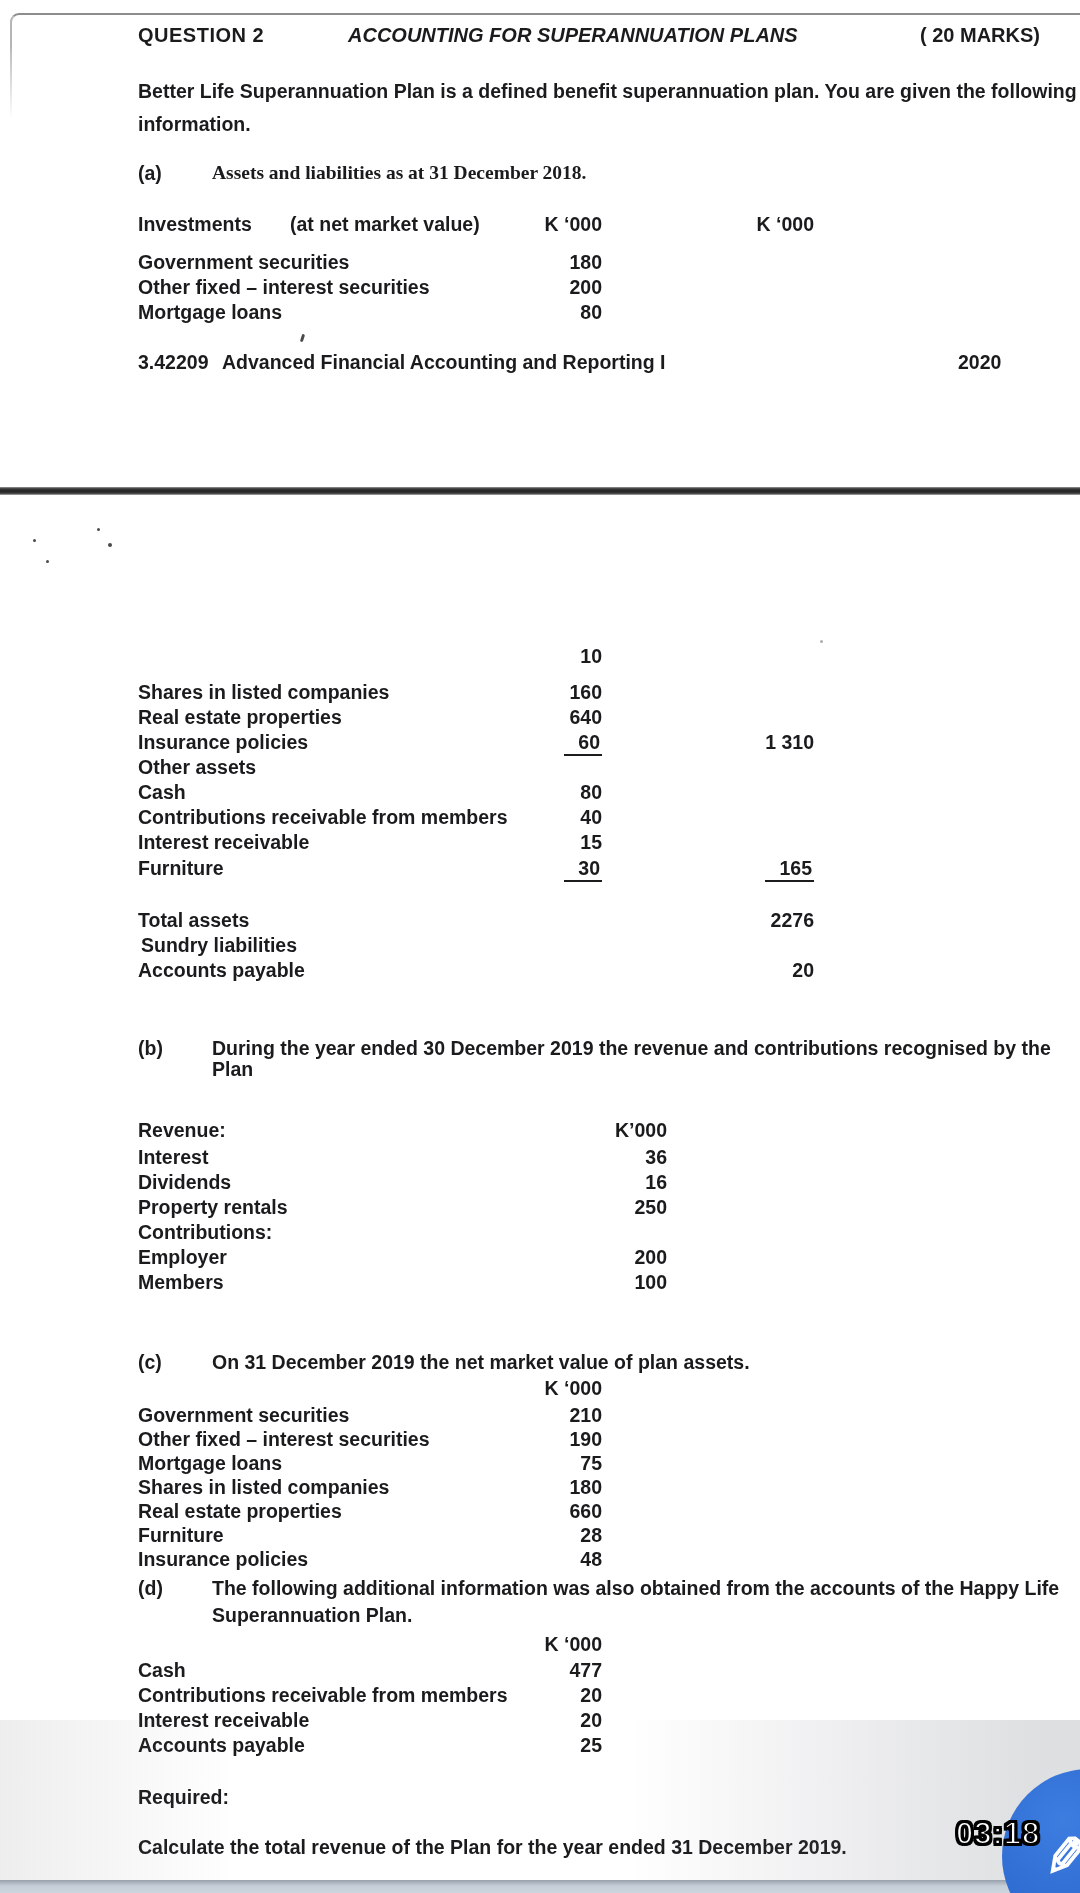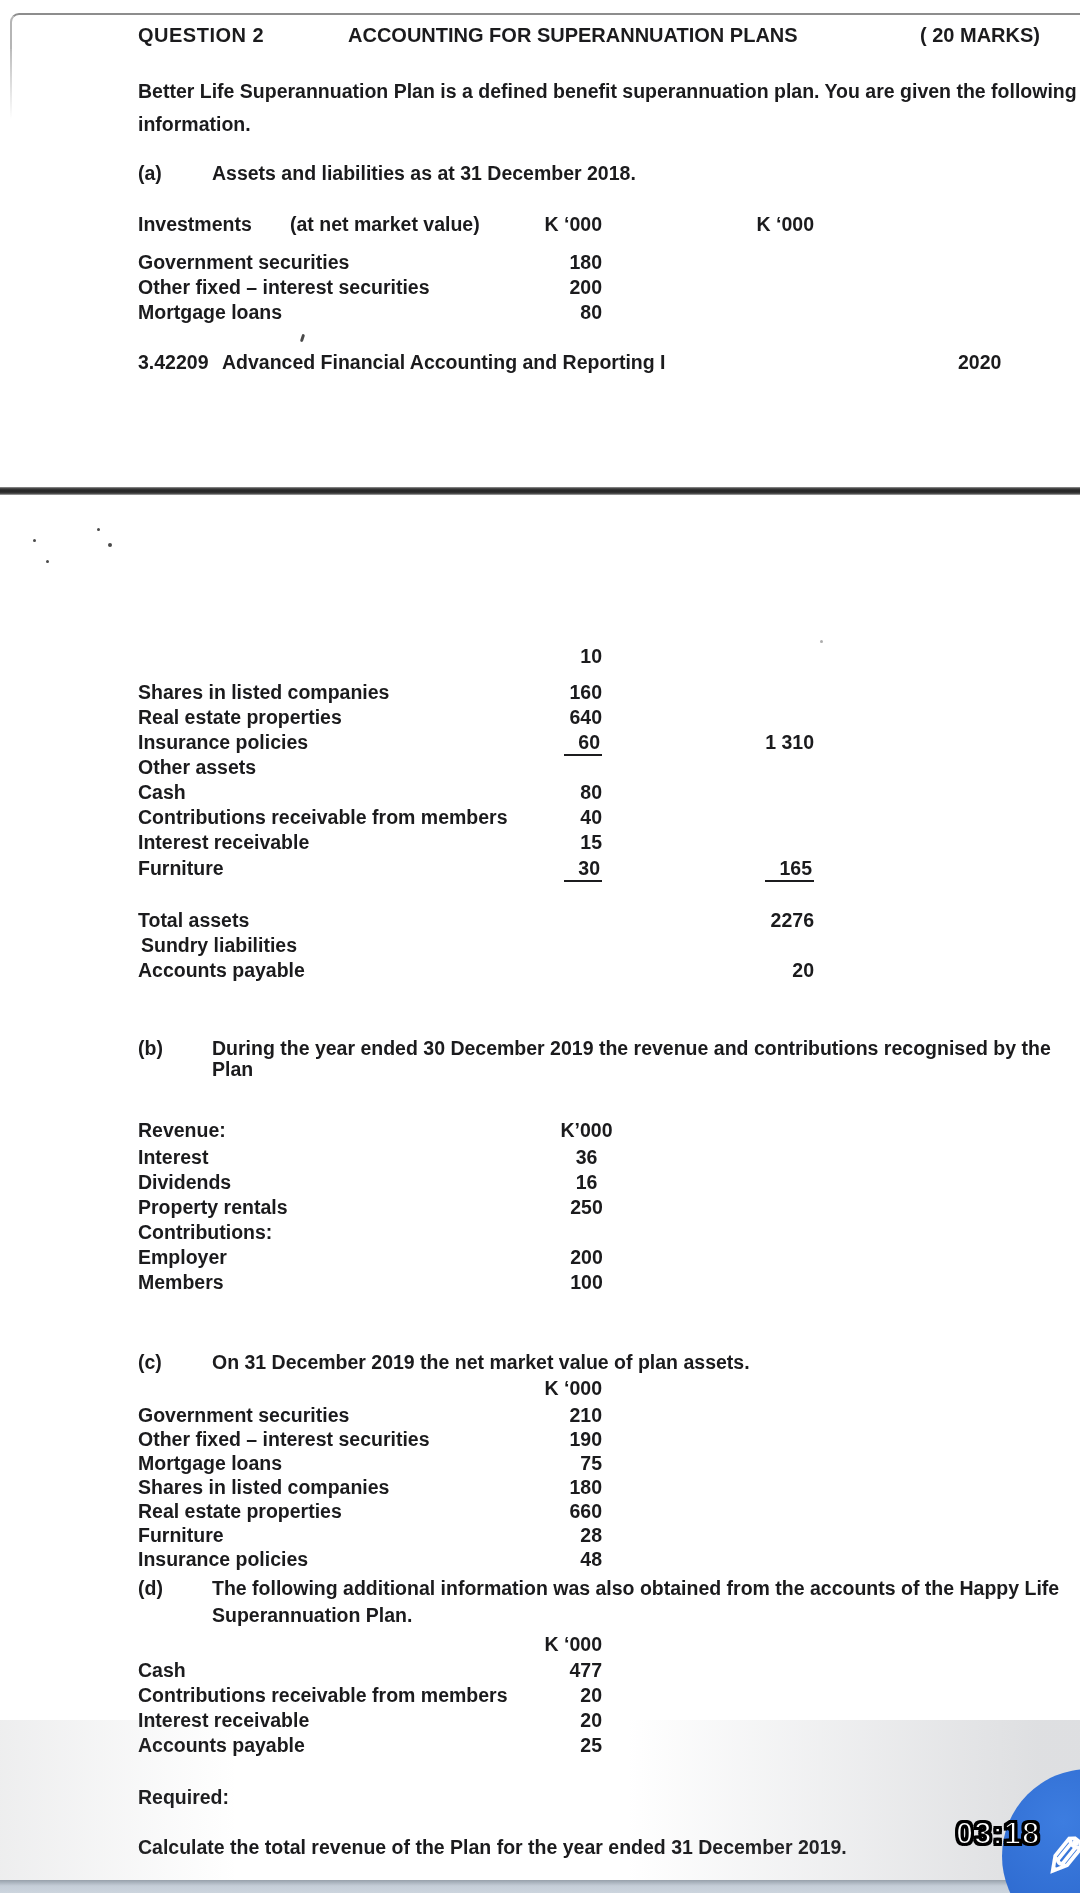--- a/index.html
+++ b/index.html
@@ -20,31 +20,31 @@
   .speck{position:absolute; background:#4a4a4a; border-radius:50%;}
   
   .bottom-strip{position:absolute; left:0; top:1880px; width:1080px; height:13px;
     background:linear-gradient(180deg,#97a1ab 0%,#c5ced8 45%,#ccd5de 100%);}
   
   .shade-bottom{position:absolute; left:0; top:1720px; width:1080px; height:160px; pointer-events:none;
     background:linear-gradient(90deg, rgba(120,122,128,0.13) 0%, rgba(255,255,255,0) 22%, rgba(255,255,255,0) 58%, rgba(105,110,120,0.22) 96%);}
   
   .row{position:absolute; left:0; width:1080px; height:25px; white-space:nowrap;}
   .lbl{position:absolute; left:138px;}
-  .lbl2{position:absolute; left:212px;}
+  .lbl2{position:absolute; left:212px;font-family:Liberation Serif, serif;}
   .c1{position:absolute; left:440px; width:162px; text-align:right;}   
   .c2{position:absolute; left:653px; width:161px; text-align:right;}   
-  .cb{position:absolute; left:506px; width:161px; text-align:center;}   
+  .cb{position:absolute; left:506px; width:161px; text-align:right;}   
   .cy{position:absolute; left:958px; width:101px; }   
   .b{font-weight:700;}
   .u{border-bottom:2px solid #1c1c1e; padding:0 2px 1px 14px;}
   .wrapline{position:absolute; left:212px; white-space:nowrap;}
   
   .hdr-q{position:absolute; left:138px; top:24px; font-weight:700; font-size:20px; letter-spacing:.5px;}
-  .hdr-t{position:absolute; left:348px; top:24px; font-weight:700; font-size:20px;}
+  .hdr-t{position:absolute; left:348px; top:24px; font-weight:700; font-size:20px;font-style:italic;}
   .hdr-m{position:absolute; left:878px; top:24px; width:162px; text-align:right; font-weight:700; font-size:20px;}
   .intro-line{position:absolute; left:138px; white-space:nowrap;}
   
   .timer{
     position:absolute; left:956px; top:1816px; font-size:31px; font-weight:700; color:#ffffff;
     letter-spacing:1px; -webkit-text-stroke:2px #000;
     text-shadow:-2px -2px 0 #000, 2px -2px 0 #000, -2px 2px 0 #000, 2px 2px 0 #000,
                 0 -2px 0 #000, 0 2px 0 #000, -2px 0 0 #000, 2px 0 0 #000;
     z-index:6;
   }

